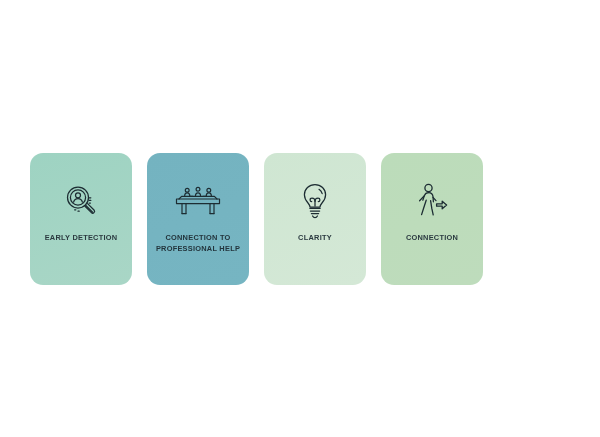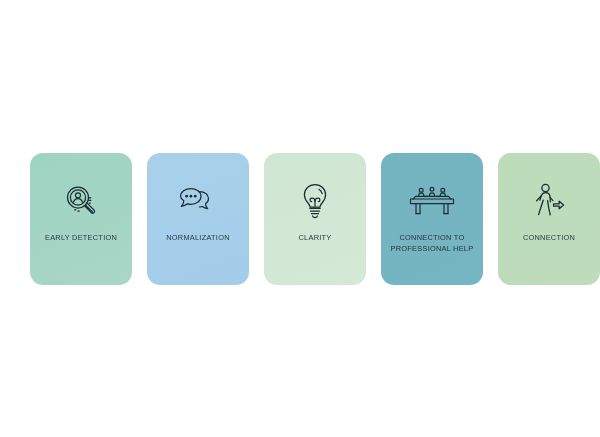--- a/index.html
+++ b/index.html
@@ -60,21 +60,21 @@
     top: 80px;
     left: 4px;
     right: 4px;
     text-align: center;
     font-size: 7.4px;
     line-height: 10.5px;
     letter-spacing: 0.25px;
     color: #2b3a40;
     font-family: "Liberation Sans", sans-serif;
     white-space: pre-line;
-    font-weight: 400;
+    font-weight: 700;
   }
 </style>
 </head>
 <body>
 
 <div id="infographic">
 
   <div id="card-row">
 
     <div class="card" id="card-0" style="background: linear-gradient(160deg, rgb(158, 211, 194) 0%, rgb(169, 214, 198) 100%);">
@@ -89,49 +89,20 @@
           <path d="M28.2 16.8 h1.6"></path>
           <path d="M28.2 19.4 h1.6"></path>
           <path d="M28.2 22.0 h1.2"></path>
           <path d="M13.6 28.8 h1.2"></path>
           <path d="M17.0 30.2 h1.2"></path>
         </svg>
       </div>
       <div class="card-label" style="color: rgb(43, 58, 64);">EARLY DETECTION</div>
     </div>
 
-    <div class="card" id="card-1" style="background: linear-gradient(160deg, rgb(168, 208, 234) 0%, rgb(163, 205, 234) 100%);">
-      <div class="card-icon">
-        <svg width="42" height="38" viewBox="0 0 42 38" fill="none" stroke="#1d2d33" stroke-width="1.25" stroke-linecap="round" stroke-linejoin="round">
-          <path d="M22.5 9.5c5.0 0 9.0 3.1 9.0 7.0 0 2.1-1.2 4.0-3.0 5.3 0.1 1.9 0.8 3.6 2.1 4.9-2.1-0.3-3.9-1.1-5.2-2.2-0.9 0.2-1.9 0.3-2.9 0.3"></path>
-          <path d="M13.8 6.5c5.6 0 10.2 3.5 10.2 7.9 0 4.4-4.6 7.9-10.2 7.9-1.2 0-2.3-0.2-3.4-0.5-1.5 1.3-3.6 2.2-6.0 2.5 1.5-1.5 2.3-3.4 2.4-5.6C4.7 17.3 3.6 15.3 3.6 14.4c0-4.4 4.6-7.9 10.2-7.9z"></path>
-          <circle cx="9.6" cy="14.2" r="1.35" fill="#1d2d33" stroke="none"></circle>
-          <circle cx="13.9" cy="14.2" r="1.35" fill="#1d2d33" stroke="none"></circle>
-          <circle cx="18.2" cy="14.2" r="1.35" fill="#1d2d33" stroke="none"></circle>
-        </svg>
-      </div>
-      <div class="card-label" style="color: rgb(43, 58, 64);">NORMALIZATION</div>
-    </div>
-
-    <div class="card" id="card-2" style="background: linear-gradient(160deg, rgb(207, 230, 210) 0%, rgb(212, 232, 214) 100%);">
-      <div class="card-icon">
-        <svg width="32" height="40" viewBox="0 0 32 40" fill="none" stroke="#1d2d33" stroke-width="1.25" stroke-linecap="round" stroke-linejoin="round">
-          <path d="M16 3.5c-6.0 0-10.6 4.6-10.6 10.2 0 3.7 1.9 6.3 3.6 8.3 1.2 1.4 1.9 2.6 2.0 4.0h10.0c0.1-1.4 0.8-2.6 2.0-4.0 1.7-2.0 3.6-4.6 3.6-8.3C26.6 8.1 22.0 3.5 16 3.5z"></path>
-          <path d="M10.8 27.3 h10.4"></path>
-          <path d="M11.4 30.0 h9.2"></path>
-          <path d="M12.4 32.6 h7.2"></path>
-          <path d="M13.6 35.0c0.5 1.0 1.4 1.6 2.4 1.6s1.9-0.6 2.4-1.6"></path>
-          <path d="M16 25.0 v-5.0"></path>
-          <path d="M16 20.0 c0-2.0-1.5-2.9-3.0-2.9-1.1 0-1.9 0.8-1.9 1.8 0 0.9 0.7 1.6 1.6 1.6"></path>
-          <path d="M16 20.0 c0-2.0 1.5-2.9 3.0-2.9 1.1 0 1.9 0.8 1.9 1.8 0 0.9-0.7 1.6-1.6 1.6"></path>
-          <path d="M20.0 8.3c1.6 1.0 2.7 2.5 3.2 4.3"></path>
-        </svg>
-      </div>
-      <div class="card-label" style="color: rgb(43, 58, 64);">CLARITY</div>
-    </div>
 
     <div class="card" id="card-3" style="background: linear-gradient(160deg, rgb(116, 179, 192) 0%, rgb(118, 181, 194) 100%);">
       <div class="card-icon">
         <svg width="50" height="34" viewBox="0 0 50 34" fill="none" stroke="#1d2d33" stroke-width="1.2" stroke-linecap="round" stroke-linejoin="round">
           <path d="M3.5 15.0 h43.0 v4.6 h-43.0 z"></path>
           <path d="M6.0 15.0 l2.6 -2.6 h32.8 l2.6 2.6"></path>
           <path d="M9.0 19.6 v10.0"></path>
           <path d="M13.0 19.6 v10.0"></path>
           <path d="M9.0 29.6 h4.0"></path>
           <path d="M37.0 19.6 v10.0"></path>
@@ -144,20 +115,37 @@
           <circle cx="35.8" cy="6.2" r="1.9"></circle>
           <path d="M33.2 12.4c0-2.2 1.1-3.6 2.6-3.6s2.6 1.4 2.6 3.6"></path>
           <path d="M16.8 12.4 h3.2"></path>
           <path d="M30.0 12.4 h3.2"></path>
         </svg>
       </div>
       <div class="card-label" style="color: rgb(35, 53, 61);">CONNECTION TO
 PROFESSIONAL HELP</div>
     </div>
 
+    <div class="card" id="card-2" style="background: linear-gradient(160deg, rgb(207, 230, 210) 0%, rgb(212, 232, 214) 100%);">
+      <div class="card-icon">
+        <svg width="32" height="40" viewBox="0 0 32 40" fill="none" stroke="#1d2d33" stroke-width="1.25" stroke-linecap="round" stroke-linejoin="round">
+          <path d="M16 3.5c-6.0 0-10.6 4.6-10.6 10.2 0 3.7 1.9 6.3 3.6 8.3 1.2 1.4 1.9 2.6 2.0 4.0h10.0c0.1-1.4 0.8-2.6 2.0-4.0 1.7-2.0 3.6-4.6 3.6-8.3C26.6 8.1 22.0 3.5 16 3.5z"></path>
+          <path d="M10.8 27.3 h10.4"></path>
+          <path d="M11.4 30.0 h9.2"></path>
+          <path d="M12.4 32.6 h7.2"></path>
+          <path d="M13.6 35.0c0.5 1.0 1.4 1.6 2.4 1.6s1.9-0.6 2.4-1.6"></path>
+          <path d="M16 25.0 v-5.0"></path>
+          <path d="M16 20.0 c0-2.0-1.5-2.9-3.0-2.9-1.1 0-1.9 0.8-1.9 1.8 0 0.9 0.7 1.6 1.6 1.6"></path>
+          <path d="M16 20.0 c0-2.0 1.5-2.9 3.0-2.9 1.1 0 1.9 0.8 1.9 1.8 0 0.9-0.7 1.6-1.6 1.6"></path>
+          <path d="M20.0 8.3c1.6 1.0 2.7 2.5 3.2 4.3"></path>
+        </svg>
+      </div>
+      <div class="card-label" style="color: rgb(43, 58, 64);">CLARITY</div>
+    </div>
+
     <div class="card" id="card-4" style="background: linear-gradient(160deg, rgb(188, 220, 186) 0%, rgb(190, 220, 188) 100%);">
       <div class="card-icon">
         <svg width="40" height="40" viewBox="0 0 40 40" fill="none" stroke="#1d2d33" stroke-width="1.3" stroke-linecap="round" stroke-linejoin="round">
           <circle cx="16.5" cy="7.0" r="3.6"></circle>
           <path d="M16.6 11.6c2.6 0 4.2 1.6 4.4 4.2l0.4 5.0"></path>
           <path d="M16.6 11.6c-2.2 0-3.6 1.2-4.2 3.0l-1.6 4.6"></path>
           <path d="M12.4 14.6 l-4.8 5.2"></path>
           <path d="M21.0 16.4 l3.0 3.2"></path>
           <path d="M14.2 19.2 l-2.6 8.0 -2.0 6.4"></path>
           <path d="M18.6 19.6 l1.2 7.8 1.4 6.4"></path>

